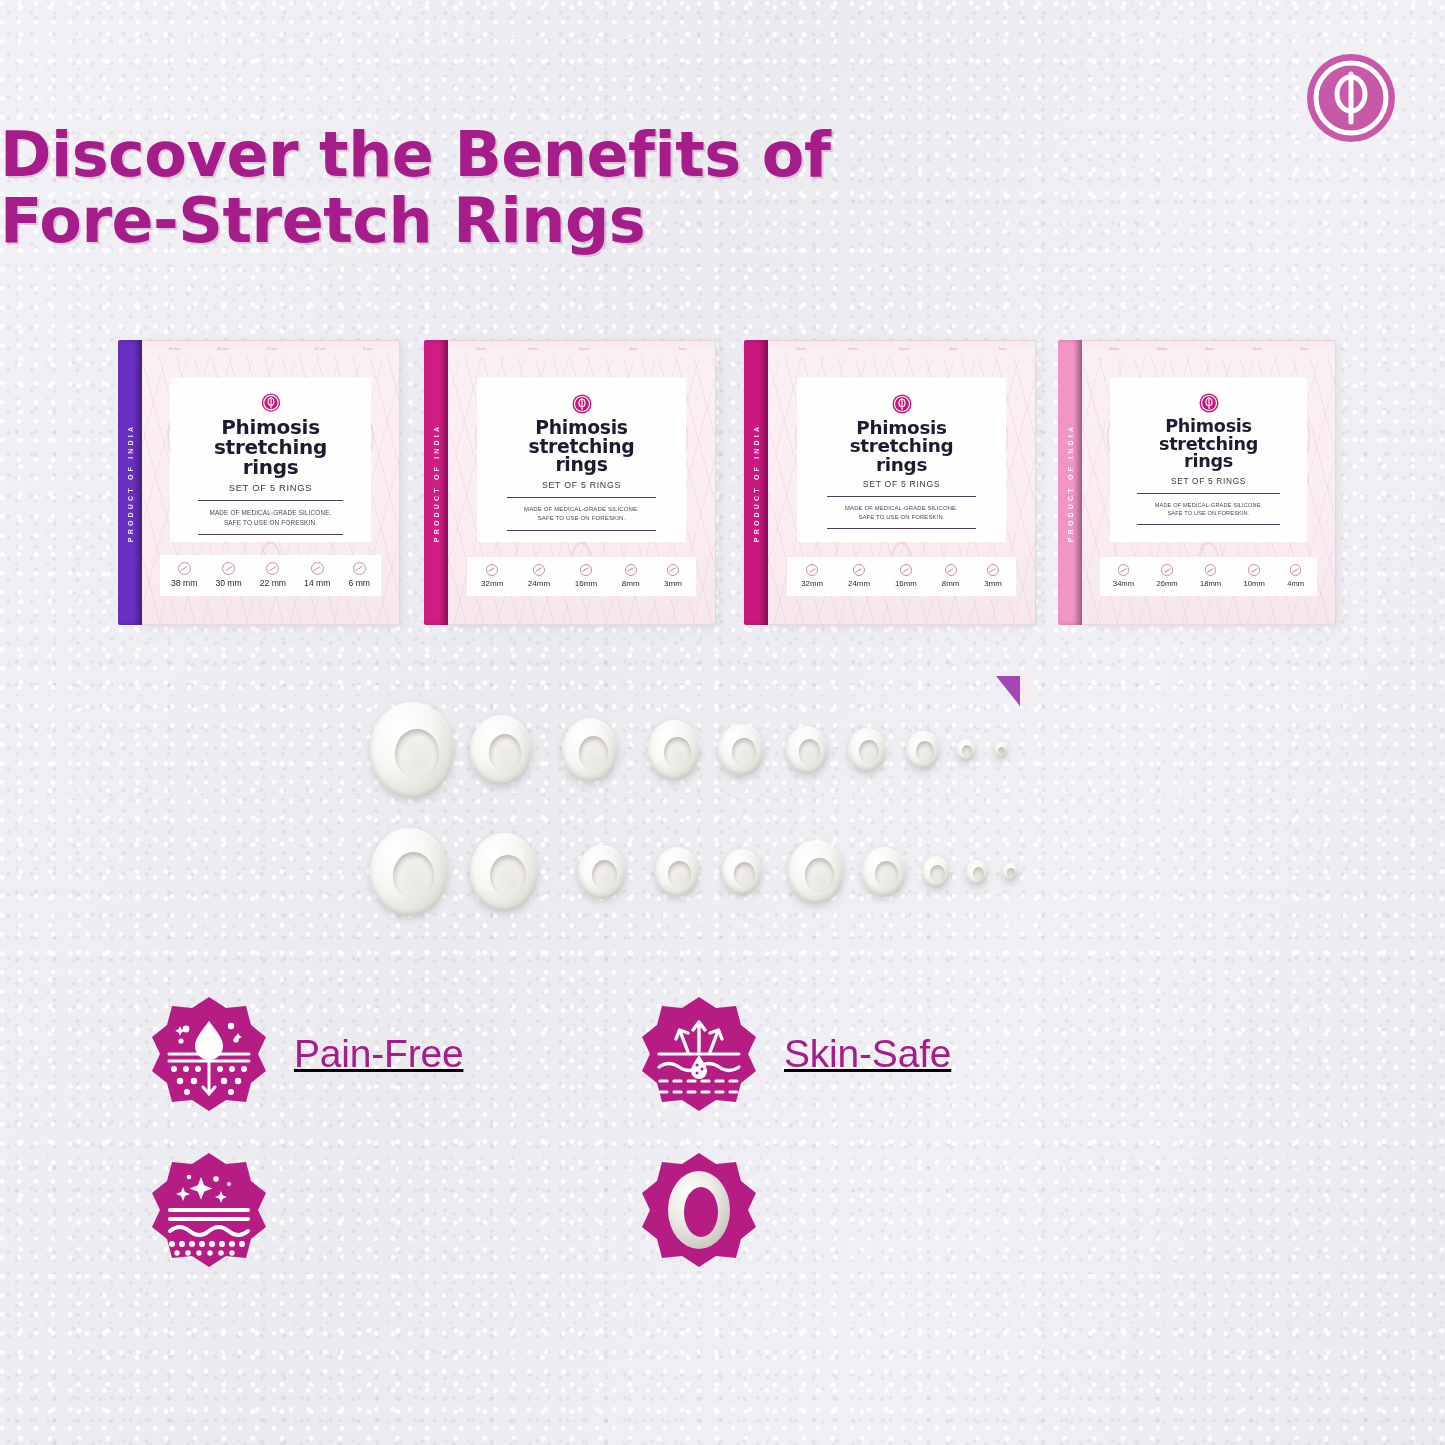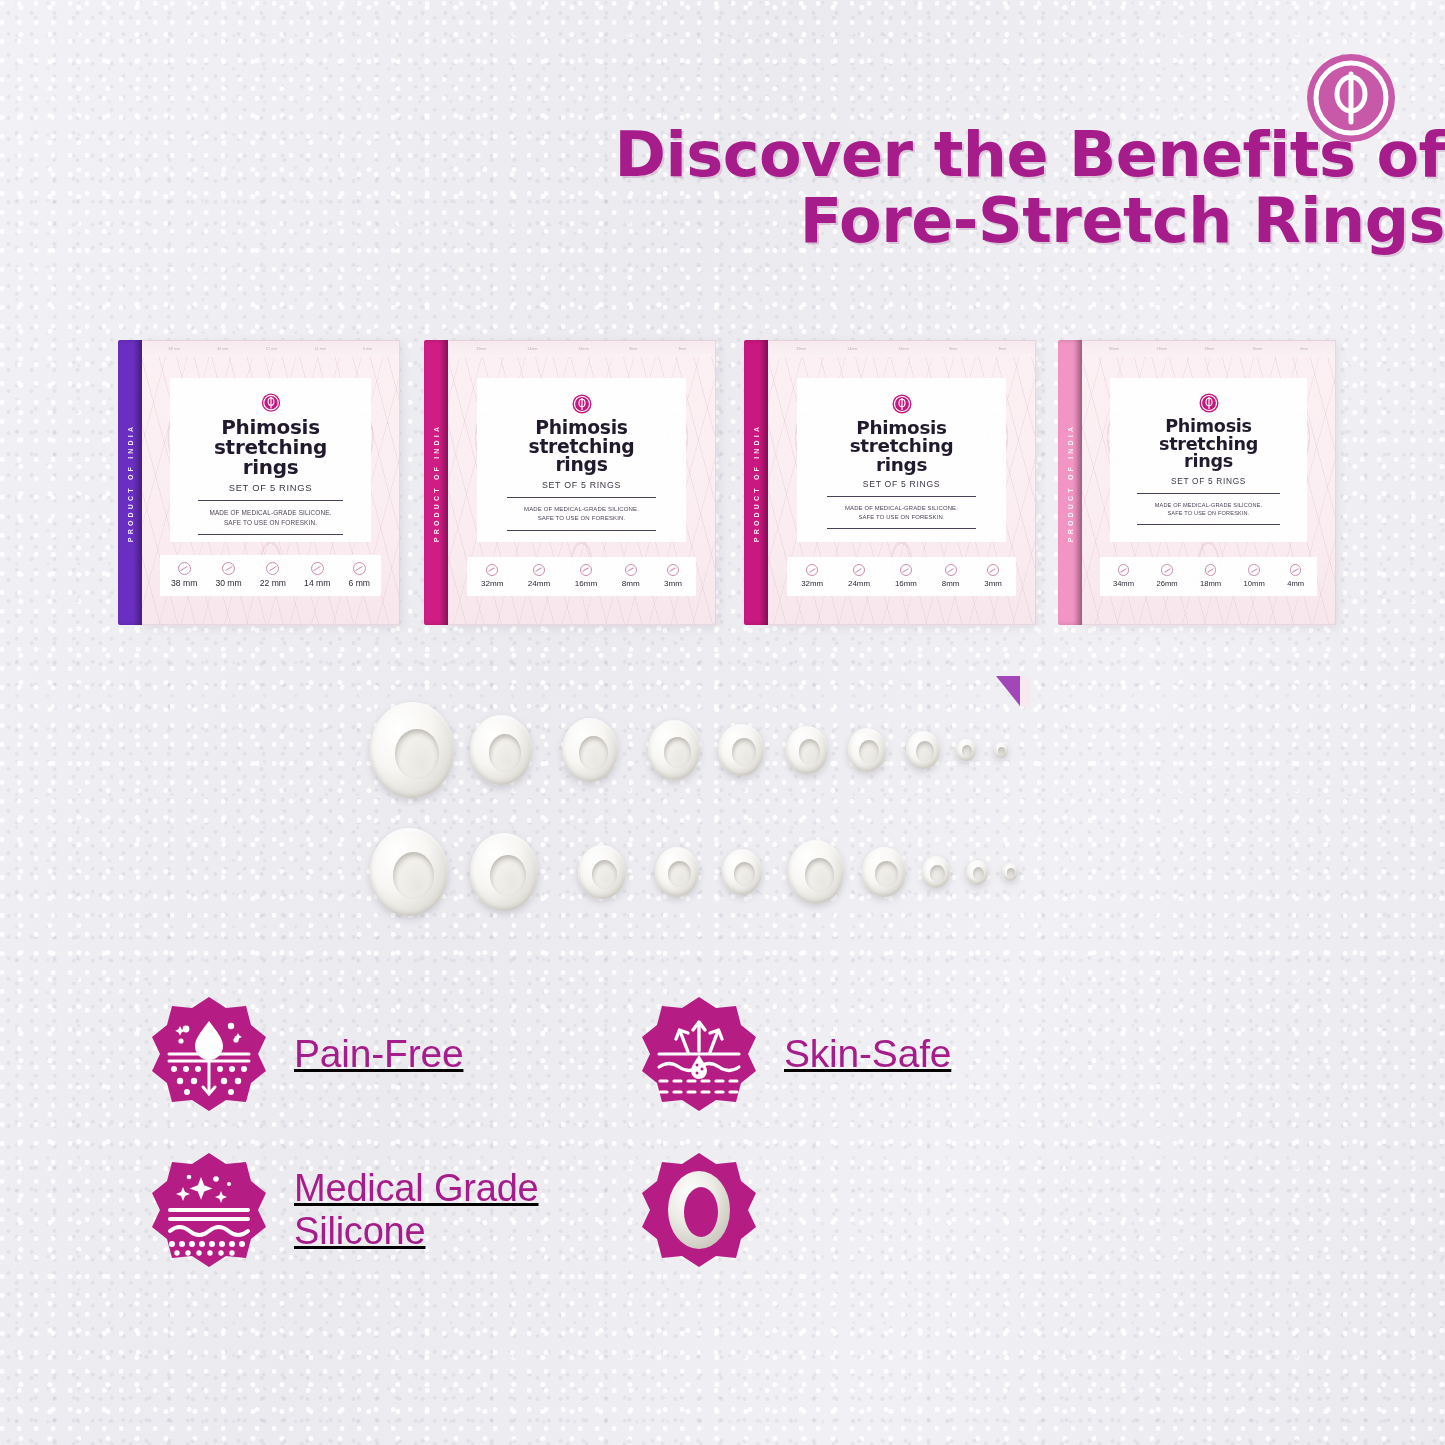--- a/index.html
+++ b/index.html
@@ -27,21 +27,21 @@
 
   
   #logo {
     position:absolute; top:52px; right:48px;
     width:92px; height:92px;
   }
 
   
   #title {
     position:absolute; top:122px; left:0; right:0;
-    text-align:right;
+    text-align:left;
     color:#a51c8a;
     font-family:"DejaVu Sans", sans-serif;
     font-weight:bold;
     font-size:62px;
     line-height:1.06;
     letter-spacing:-0.5px;
     text-shadow: 2px 2px 0 rgba(120,20,100,0.18);
   }
   #title .l2 { display:block; }
 
@@ -628,24 +628,20 @@
                 <circle cx="92" cy="93" r="3"></circle>
               <circle cx="27" cy="102" r="2.7"></circle>
                 <circle cx="38" cy="102" r="2.7"></circle>
               <circle cx="49" cy="102" r="2.7"></circle>
                 <circle cx="60" cy="102" r="2.7"></circle>
               <circle cx="71" cy="102" r="2.7"></circle>
                 <circle cx="82" cy="102" r="2.7"></circle>
             </g>
           </svg>
         </div>
-        <div class="feat-txt two">
-          <span>Medical Grade</span><br>
-          <span>Silicone</span>
-        </div>
       </div>
 
       <div class="feat">
         <div class="badge">
           <svg viewBox="0 0 118 118" width="118" height="118" aria-hidden="true">
             <path d="M59 2 L76 13 L96 11 L101 30 L116 42 L108 59 L116 76 L101 88 L96 107 L76 105 L59 116 L42 105 L22 107 L17 88 L2 76 L10 59 L2 42 L17 30 L22 11 L42 13 Z" fill="#b51d84"></path>
             <defs>
               <radialGradient id="rg" cx="36%" cy="30%" r="75%">
                 <stop offset="0%" stop-color="#ffffff"></stop>
                 <stop offset="50%" stop-color="#ecebe5"></stop>

